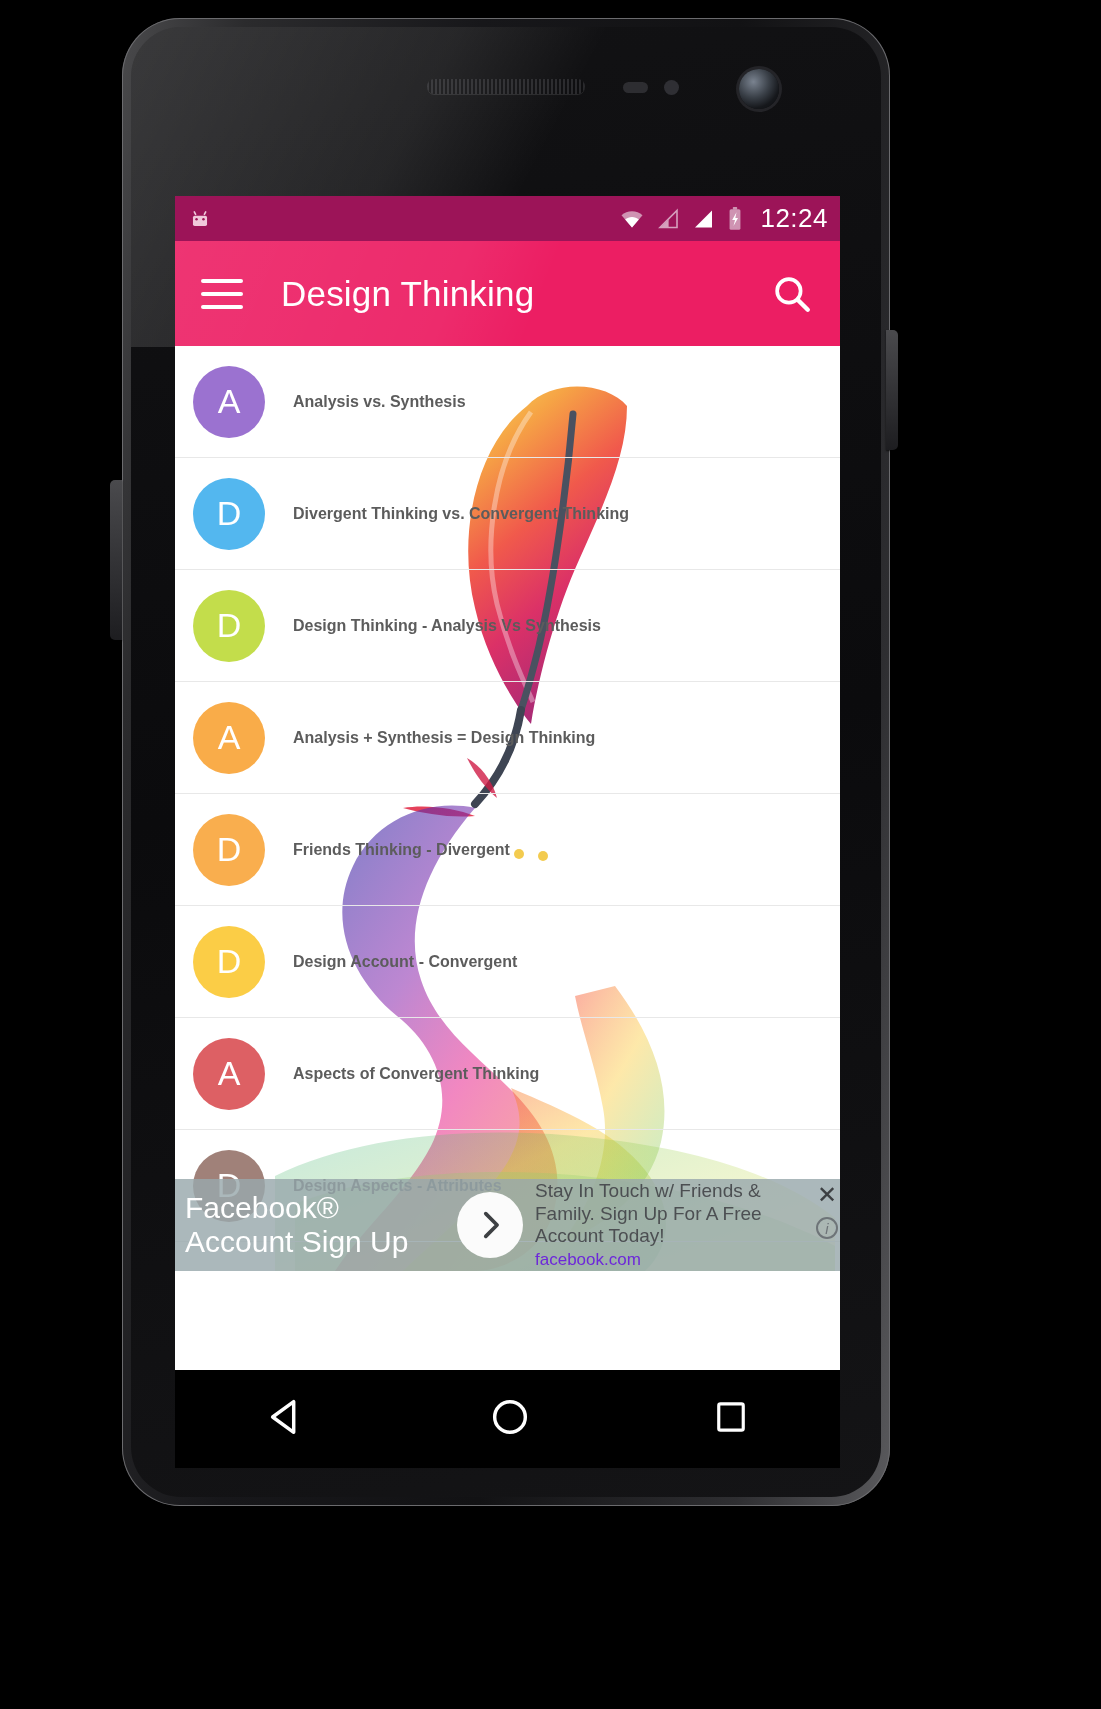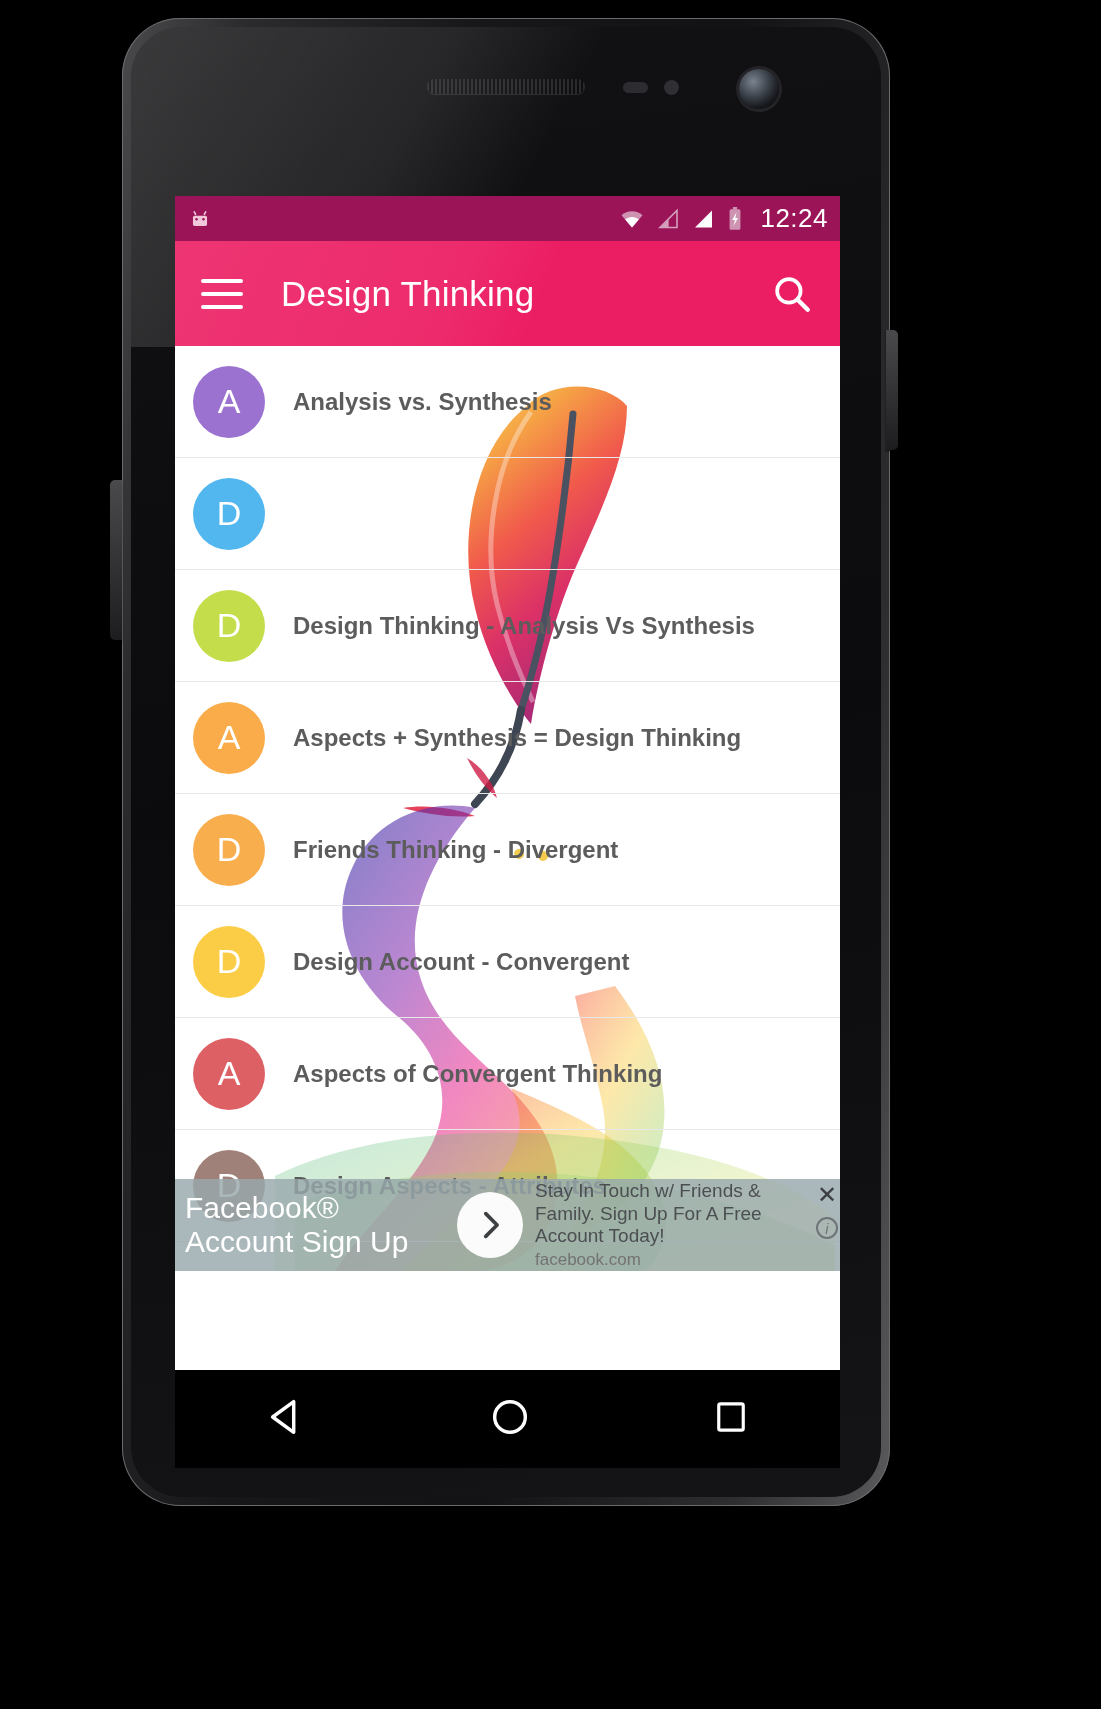--- a/index.html
+++ b/index.html
@@ -96,41 +96,41 @@
   .row {
     position: relative; height: 112px; display: flex; align-items: center;
     padding: 0 18px; border-bottom: 1px solid #e8e8e8;
   }
   .avatar {
     width: 72px; height: 72px; border-radius: 50%;
     display: flex; align-items: center; justify-content: center; flex: 0 0 auto;
     color: #ffffff; font-size: 34px; font-weight: 400;
   }
   .row-label {
-    margin-left: 28px; font-size: 24px; font-weight: bold; color: #5c5c5c;
+    margin-left: 28px; font-size: 16px; font-weight: bold; color: #5c5c5c;
     white-space: nowrap;
   }
 
   
   .ad {
     position: absolute; left: 0; bottom: 0; width: 100%; height: 92px;
     background: rgba(152,168,172,.82);
     display: flex; align-items: center; z-index: 5; margin-top: 38px;
   }
   .ad-head {
     color:#fff; font-size: 30px; line-height: 1.12; font-weight: 400;
     padding-left: 10px; width: 270px;
   }
   .ad-cta {
     width: 66px; height: 66px; border-radius: 50%; background:#fbfbfb;
     display:flex; align-items:center; justify-content:center; flex:0 0 auto;
     margin: 0 12px;
   }
   .ad-body { flex: 1; text-align: left; color:#4c4f52; font-size: 19px; line-height: 1.18; padding-right:20px;}
-  .ad-url { color:#737373; font-size: 17px; margin-top: 2px; }
+  .ad-url { color:#6d28d9; font-size: 17px; margin-top: 2px; }
   .ad-icons { position:absolute; right:2px; top:4px; display:flex; flex-direction:column; align-items:center; gap:10px;}
   .ad-x { color:#3d4043; font-size: 24px; line-height:1; font-weight:400;}
   .ad-i { width:22px;height:22px;border-radius:50%;border:2px solid #6e7478;color:#6e7478;font-size:15px;display:flex;align-items:center;justify-content:center;font-style:italic;}
 
   
   .navbar {
     position: absolute; left: 175px; top: 1370px; width: 665px; height: 98px;
     background: #000; display: flex; align-items: center; justify-content: space-around;
   }
 
@@ -269,28 +269,29 @@
                  L660 925 L120 925 Z" fill="#8fd06a" opacity=".28"></path>
       </svg>
 
       <div class="list">
         <div class="row">
           <div class="avatar" style="background: rgb(155, 114, 208);">A</div>
           <div class="row-label">Analysis vs. Synthesis</div>
         </div>
         <div class="row">
           <div class="avatar" style="background: rgb(83, 183, 239);">D</div>
+          <div class="row-label">Divergent Thinking vs. Convergent Thinking</div>
         </div>
         <div class="row">
           <div class="avatar" style="background: rgb(195, 221, 75);">D</div>
           <div class="row-label">Design Thinking - Analysis Vs Synthesis</div>
         </div>
         <div class="row">
           <div class="avatar" style="background: rgb(249, 172, 73);">A</div>
-          <div class="row-label">Aspects + Synthesis = Design Thinking</div>
+          <div class="row-label">Analysis + Synthesis = Design Thinking</div>
         </div>
         <div class="row">
           <div class="avatar" style="background: rgb(249, 174, 78);">D</div>
           <div class="row-label">Friends Thinking - Divergent</div>
         </div>
         <div class="row">
           <div class="avatar" style="background: rgb(251, 205, 70);">D</div>
           <div class="row-label">Design Account - Convergent</div>
         </div>
         <div class="row">

